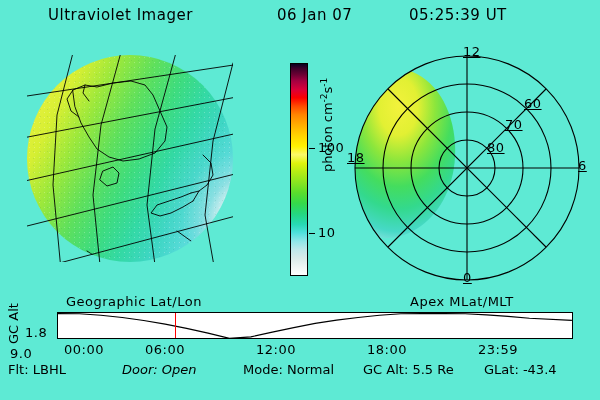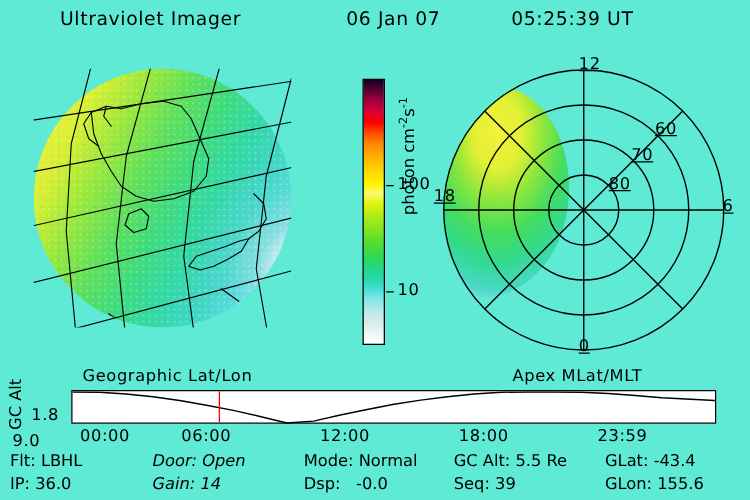--- a/index.html
+++ b/index.html
@@ -338,22 +338,15 @@
   <div class="txt alt-xlab" id="xt-24">23:59</div>
 
   <div id="status">
     <div class="st-row">
       <div class="st-cell c0"><span>Flt:</span> <span>LBHL</span></div>
       <div class="st-cell c1"><span>Door:</span> <span>Open</span></div>
       <div class="st-cell c2"><span>Mode:</span> <span>Normal</span></div>
       <div class="st-cell c3"><span>GC Alt:</span> <span>5.5 Re</span></div>
       <div class="st-cell c4"><span>GLat:</span> <span>-43.4</span></div>
     </div>
-    <div class="st-row">
-      <div class="st-cell c0"><span>IP:</span> <span>36.0</span></div>
-      <div class="st-cell c1"><span>Gain:</span> <span>14</span></div>
-      <div class="st-cell c2"><span>Dsp:</span> <span>  -0.0</span></div>
-      <div class="st-cell c3"><span>Seq:</span> <span>39</span></div>
-      <div class="st-cell c4"><span>GLon:</span> <span>155.6</span></div>
-    </div>
   </div>
 
 </div>
 
 </body></html>

